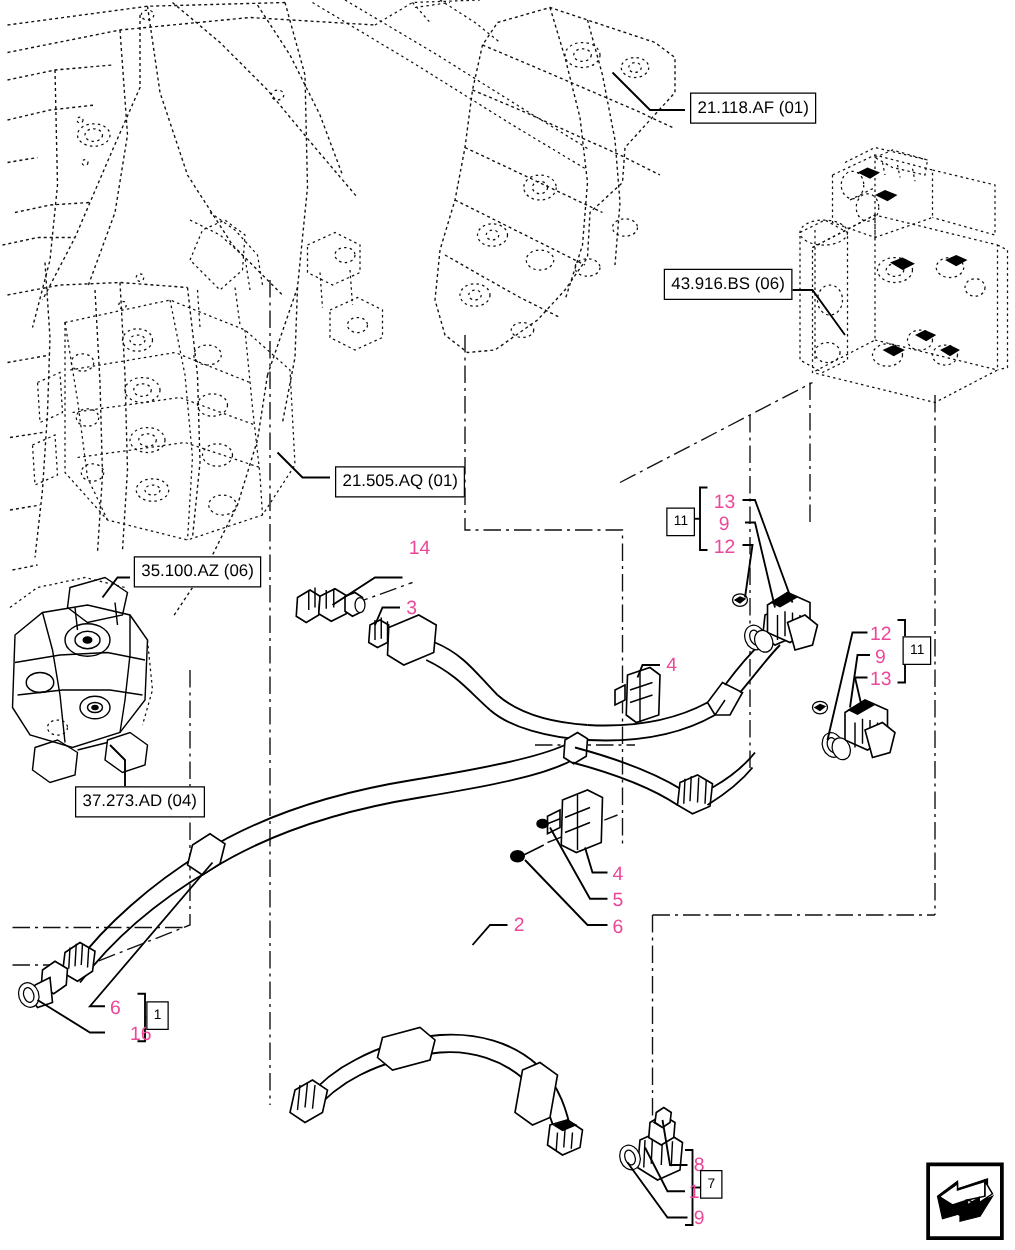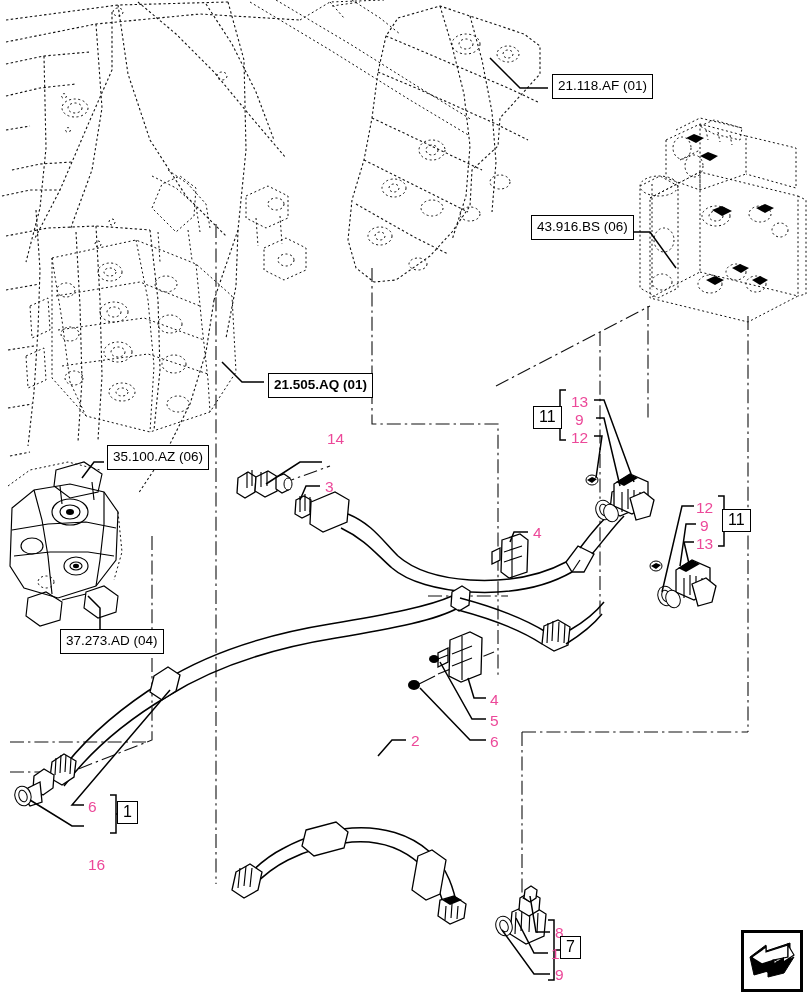--- a/index.html
+++ b/index.html
@@ -46,21 +46,21 @@
     line-height: 15.5px;
     font-family: "Liberation Sans", sans-serif;
     white-space: nowrap;
   }
   
   .group-box {
     position: absolute;
     border: 1.6px solid #000000;
     background: #ffffff;
     color: #000000;
-    font-size: 16px;
+    font-size: 11px;
     line-height: 14px;
     padding: 3px 5px 4px 5px;
     font-family: "Liberation Sans", sans-serif;
     text-align: center;
   }
   
   #orientation-icon {
     position: absolute;
     left: 741px;
     top: 930px;
@@ -484,21 +484,21 @@
     </g>
 
     <g>
       <ellipse class="wht2" cx="611" cy="513" rx="7" ry="9" transform="rotate(-22 611 513)"></ellipse>
       <ellipse class="wht2" cx="673" cy="599" rx="7" ry="9" transform="rotate(-22 673 599)"></ellipse>
     </g>
   </svg>
 
   <div class="ref-label" style="left:552px; top:74px;">21.118.AF (01)</div>
   <div class="ref-label" style="left:531px; top:215px;">43.916.BS (06)</div>
-  <div class="ref-label" style="left:268px; top:373px;font-weight:bold;">21.505.AQ (01)</div>
+  <div class="ref-label" style="left:268px; top:373px;">21.505.AQ (01)</div>
   <div class="ref-label" style="left:107px; top:445px;">35.100.AZ (06)</div>
   <div class="ref-label" style="left:60px; top:629px;">37.273.AD (04)</div>
 
   <div class="item-num" style="left:327px; top:431px;">14</div>
   <div class="item-num" style="left:325px; top:479px;">3</div>
 
   <div class="item-num" style="left:571px; top:394px;">13</div>
   <div class="item-num" style="left:575px; top:412px;">9</div>
   <div class="item-num" style="left:571px; top:430px;">12</div>
 
@@ -507,21 +507,21 @@
   <div class="item-num" style="left:696px; top:536px;">13</div>
 
   <div class="item-num" style="left:533px; top:525px;">4</div>
   <div class="item-num" style="left:490px; top:692px;">4</div>
   <div class="item-num" style="left:490px; top:713px;">5</div>
   <div class="item-num" style="left:490px; top:734px;">6</div>
 
   <div class="item-num" style="left:411px; top:733px;">2</div>
 
   <div class="item-num" style="left:88px; top:799px;">6</div>
-  <div class="item-num" style="left:88px; top:820px;margin-top:37px;">16</div>
+  <div class="item-num" style="left:104px; top:820px;">16</div>
 
   <div class="item-num" style="left:555px; top:925px;">8</div>
   <div class="item-num" style="left:551px; top:946px;">10</div>
   <div class="item-num" style="left:555px; top:967px;">9</div>
 
   <div class="group-box" style="left:533px; top:406px;">11</div>
   <div class="group-box" style="left:722px; top:509px;">11</div>
   <div class="group-box" style="left:117px; top:801px;">1</div>
   <div class="group-box" style="left:560px; top:936px;">7</div>
 

